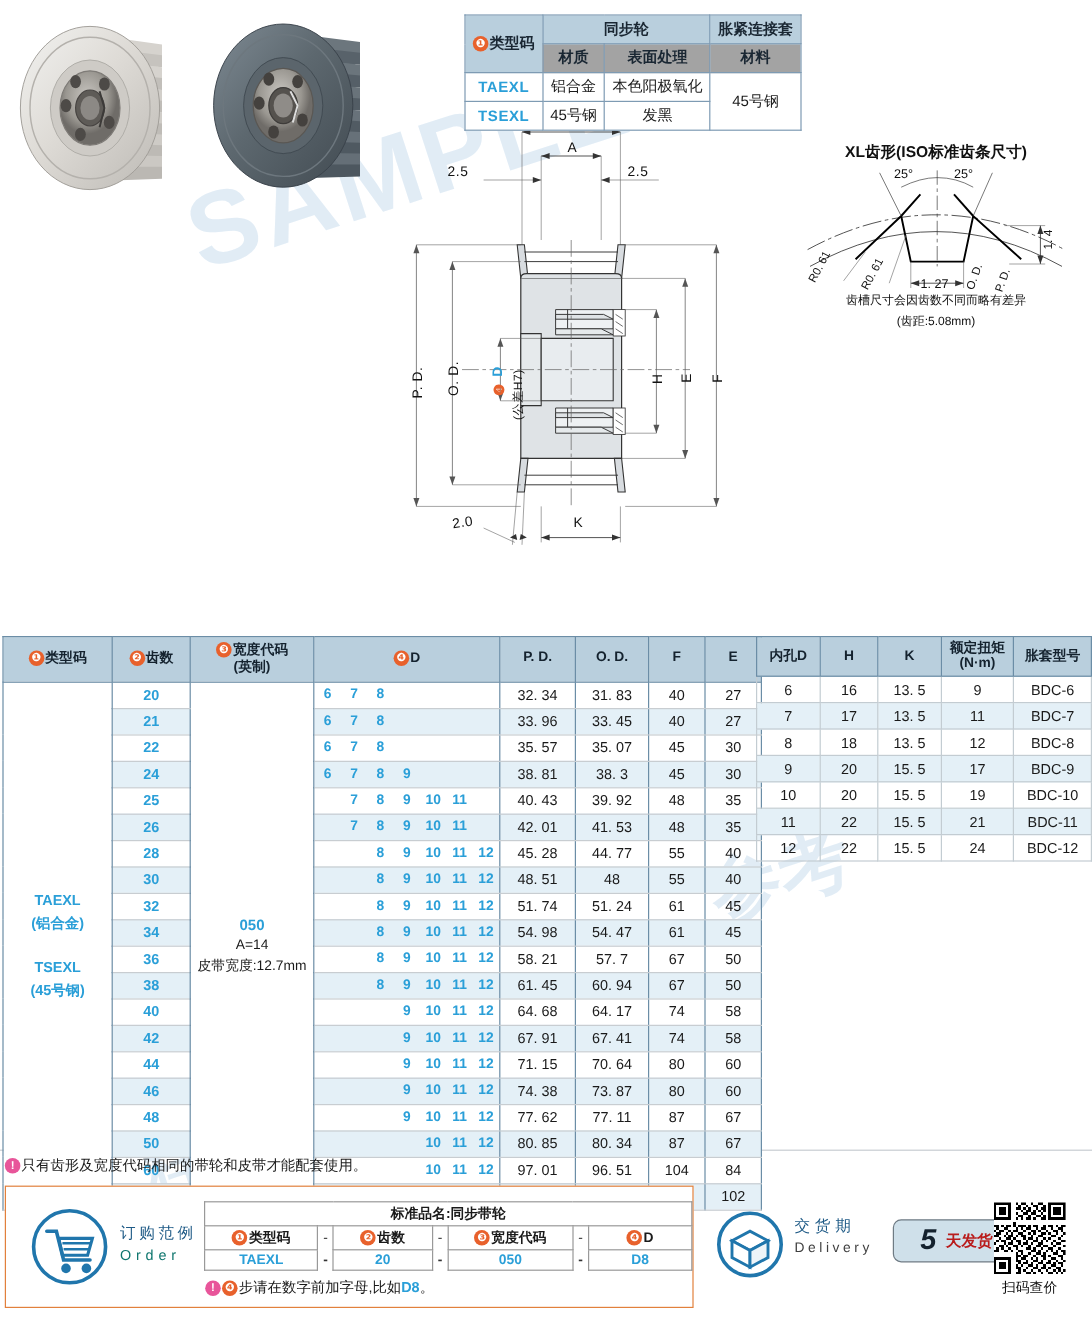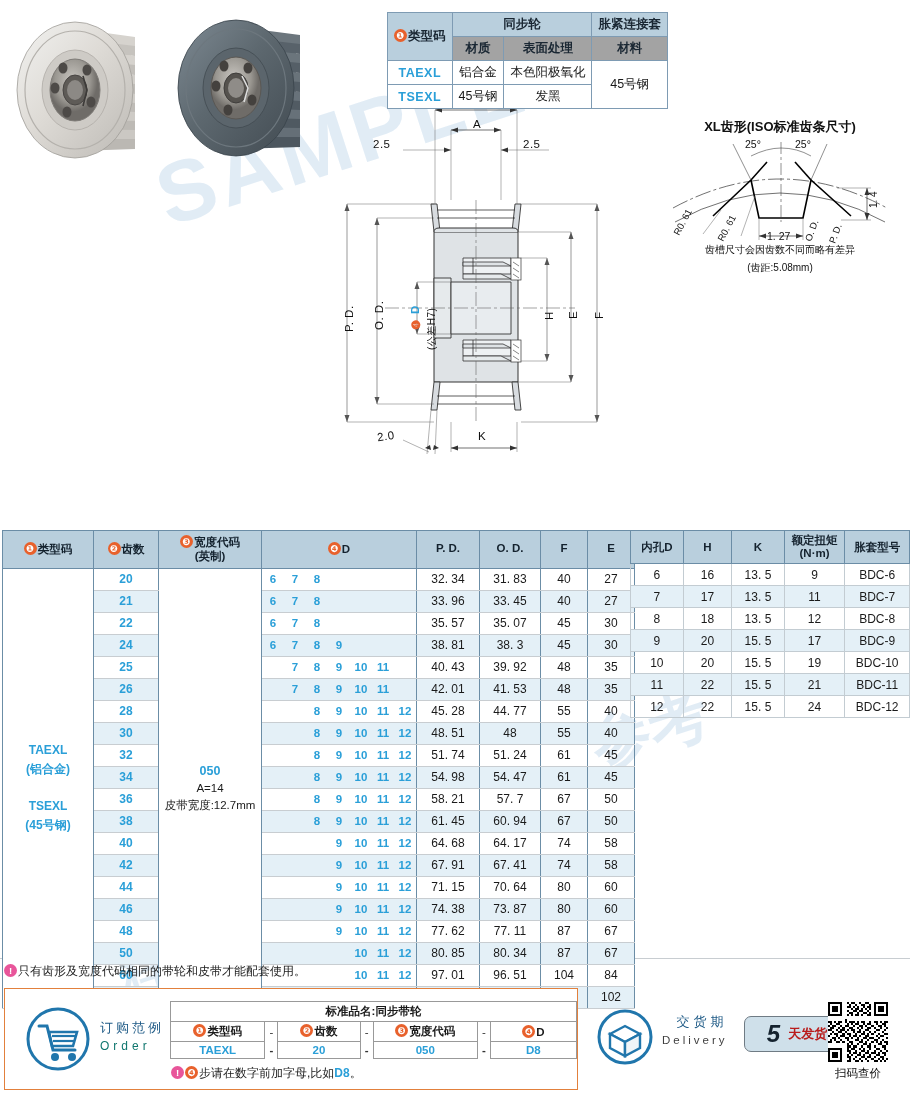--- a/index.html
+++ b/index.html
@@ -91,21 +91,21 @@
   .otable{position:absolute;left:165px;top:12px;border-collapse:collapse;font-size:11.5px;}
   .otable td{border:1px solid #999;text-align:center;padding:2px 4px;white-space:nowrap;}
   .otable .ohd{font-weight:bold;}
   .otable .oval{color:#2a9fd8;font-weight:bold;}
   .otable .dash{border:none;color:#333;padding:0 4px;}
   .otable .ttl{border:1px solid #999;font-weight:bold;}
   .onote{position:absolute;left:166px;top:76px;font-size:12px;}
   .onote .blue{color:#2a9fd8;font-weight:bold;}
 
   
-  .delivery{position:absolute;left:596px;top:1000px;width:200px;height:74px;z-index:3;text-align:right;}
+  .delivery{position:absolute;left:596px;top:1000px;width:200px;height:74px;z-index:3;}
   .del-lbl{position:absolute;left:66px;top:12px;font-size:13px;color:#1e5a86;
            letter-spacing:4px;line-height:1.5;}
   .del-lbl .en{font-size:11.5px;letter-spacing:3px;color:#3f3f3f;}
   .del-pill{position:absolute;left:148px;top:16px;width:104px;height:34px;
             border:1.5px solid #6f7b84;border-radius:7px;background:#cfe0ea;
             display:flex;align-items:center;justify-content:center;gap:8px;}
   .del-pill .n{font-size:24px;font-weight:bold;color:#14222e;font-style:italic;}
   .del-pill .t{font-size:13px;font-weight:bold;color:#b91c1c;}
   .qr{position:absolute;left:828px;top:1002px;width:60px;height:60px;z-index:3;}
   .qr-cap{position:absolute;left:822px;top:1066px;width:72px;text-align:center;

